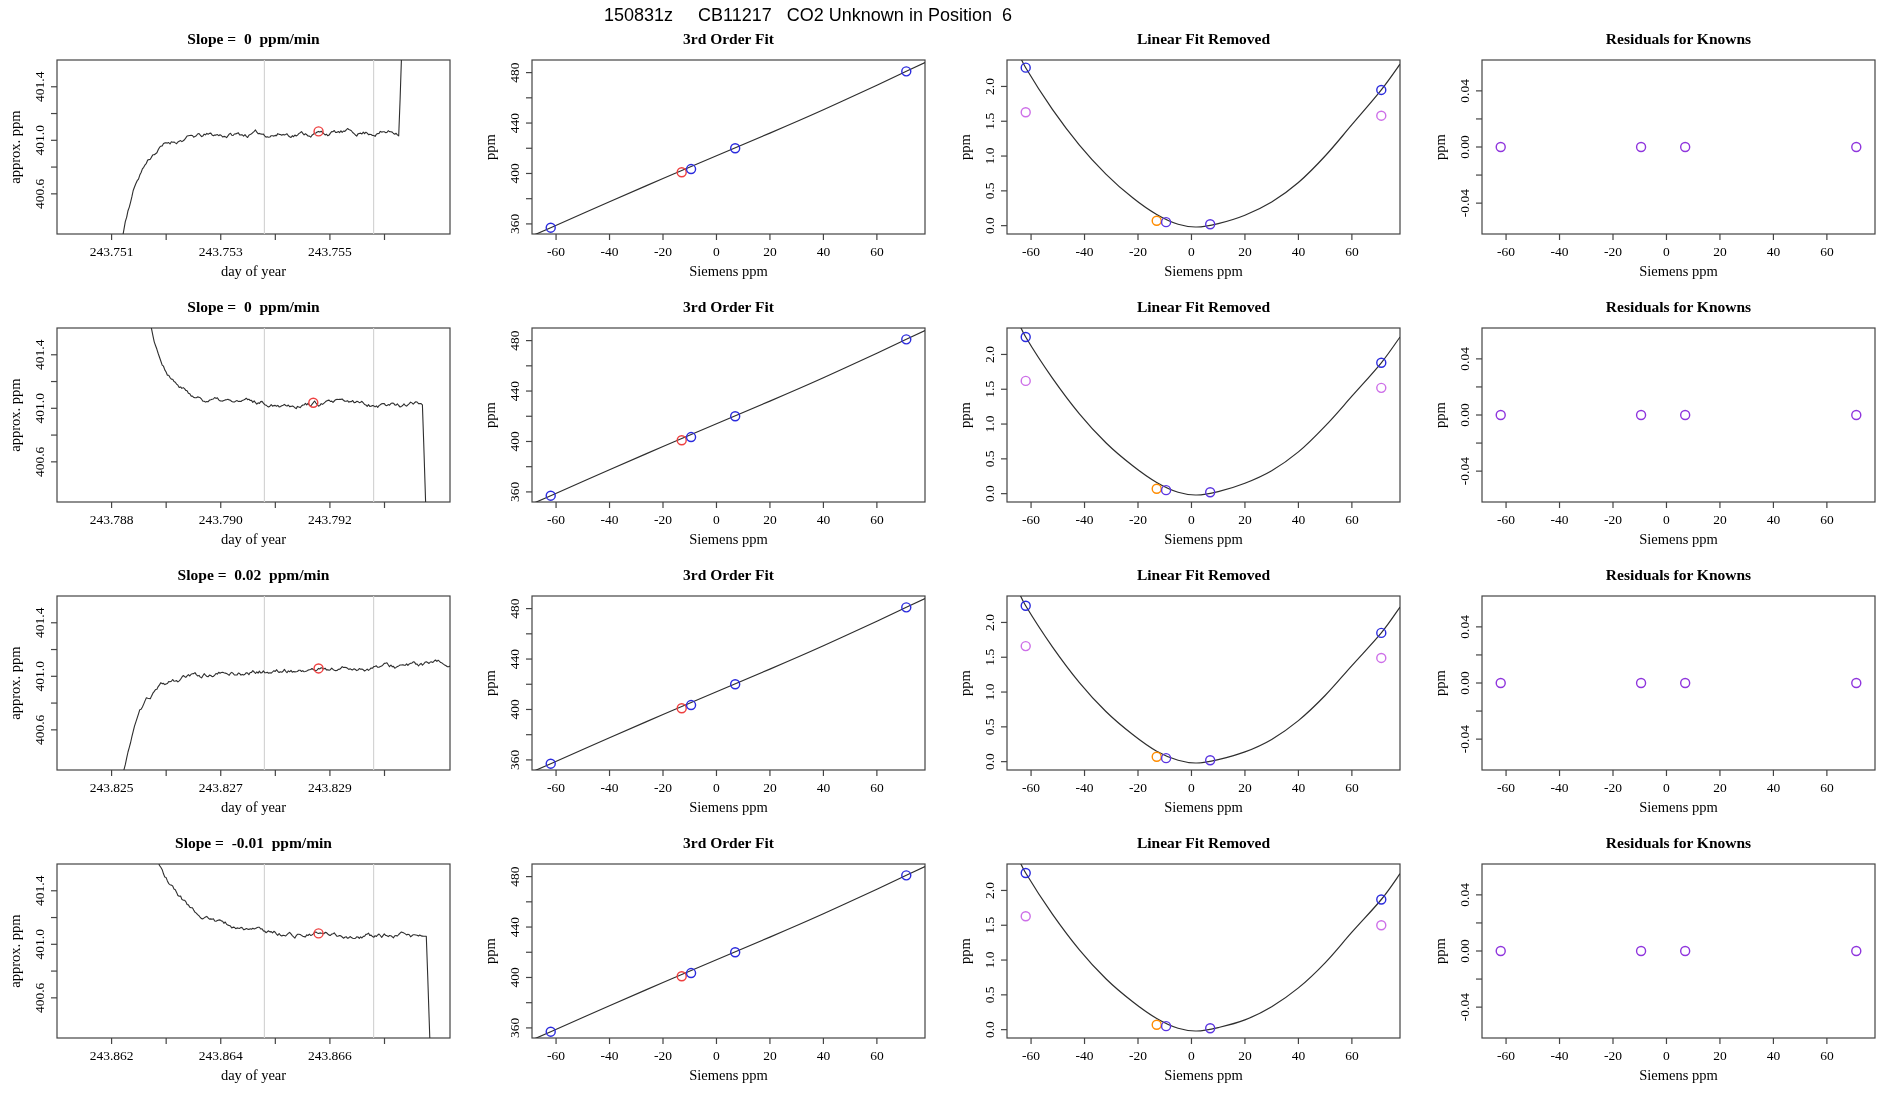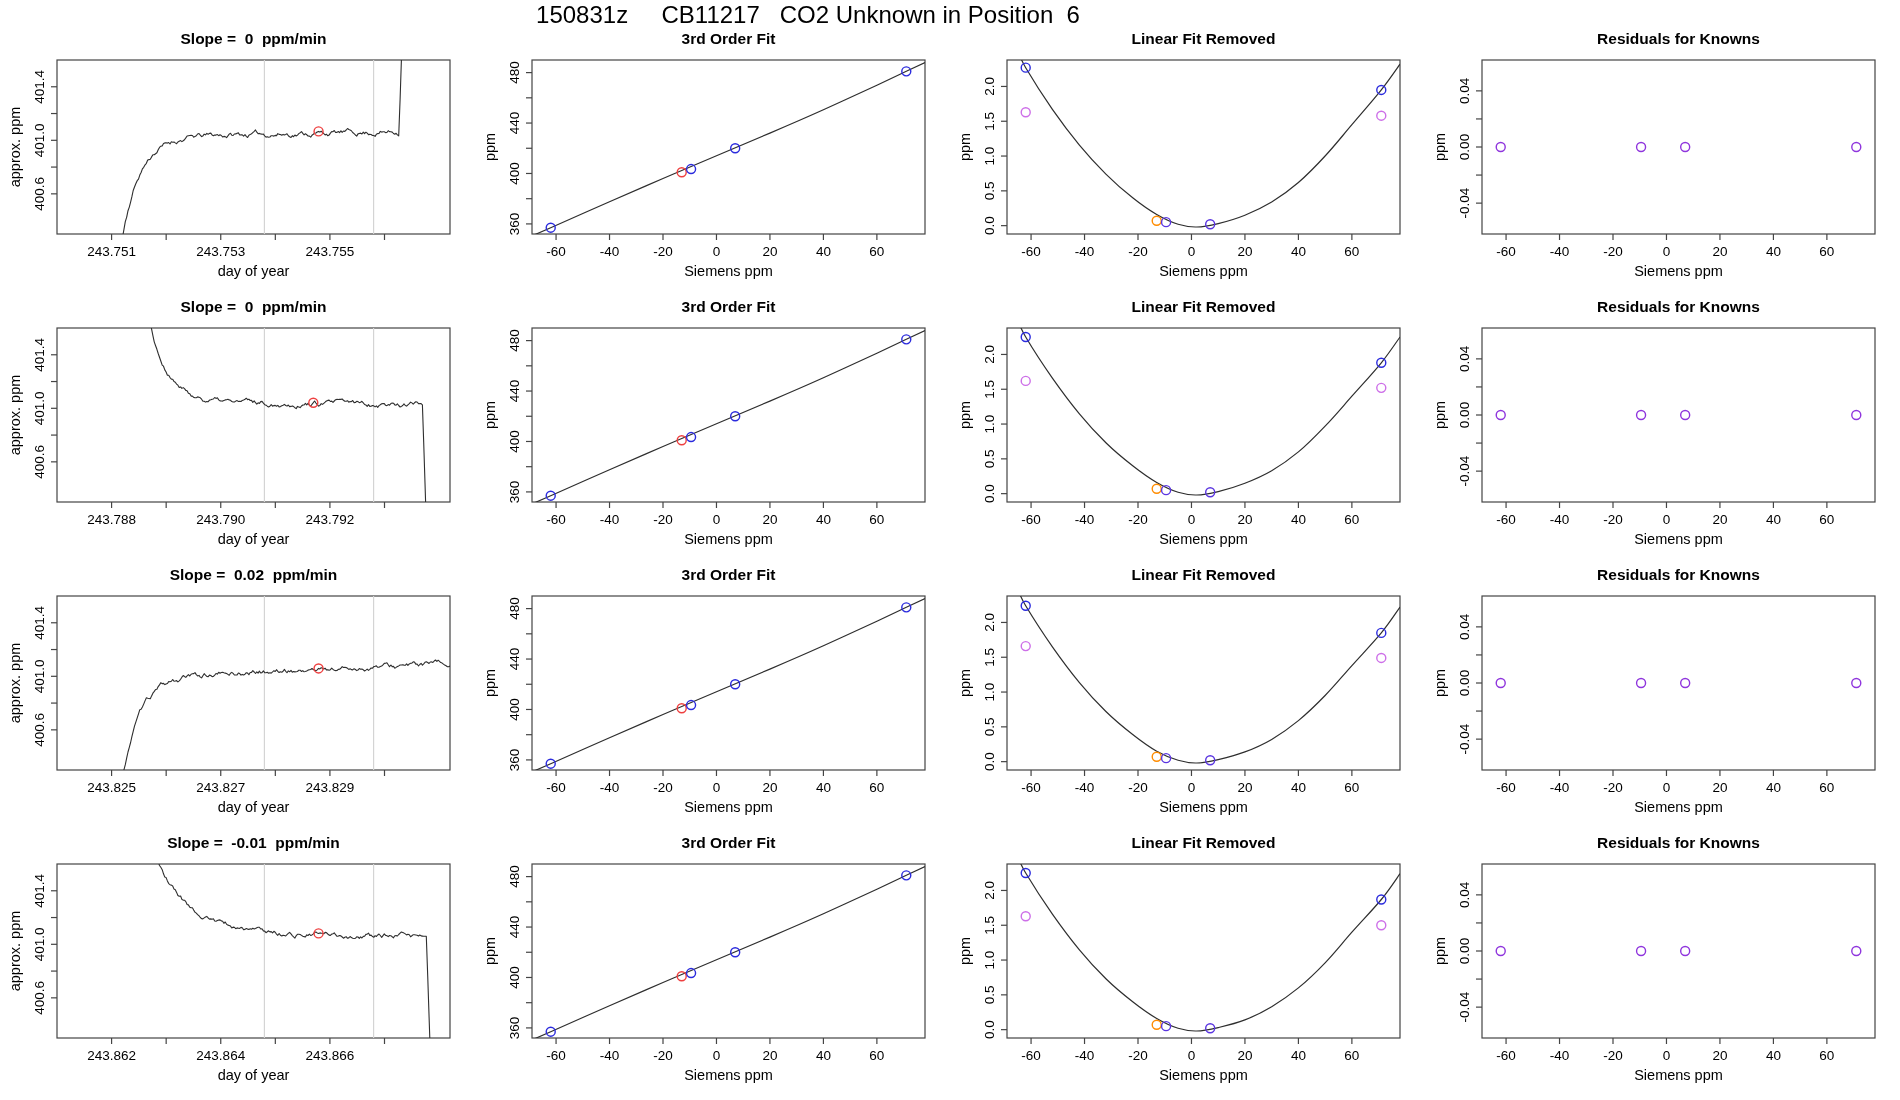--- a/index.html
+++ b/index.html
@@ -1,20 +1,20 @@
 <!DOCTYPE html>
 <html><head>
 <meta charset="utf-8">
 <style>
   html,body{margin:0;padding:0;background:#ffffff;}
   body{width:1900px;height:1100px;position:relative;font-family:"Liberation Sans",sans-serif;color:#000;}
   .main-title{position:absolute;top:0;left:0;width:1616px;height:28px;text-align:center;
-    font-size:24px;line-height:30px;white-space:pre;}
+    font-size:18px;line-height:30px;white-space:pre;}
   #grid{position:absolute;top:28px;left:0;width:1900px;
-    display:grid;grid-template-columns:repeat(4,475px);grid-auto-rows:268px;}
+    display:grid;grid-template-columns:repeat(4,475px);grid-auto-rows:268px;font-family:Liberation Serif, serif;}
   svg text{white-space:pre;}
 </style>
 </head>
 <body>
 
 <div class="main-title">150831z     CB11217   CO2 Unknown in Position  6</div>
 <div id="grid">
     <svg width="475" height="268" viewBox="0 0 475 268">
       <defs>
         <clipPath id="clip-0-timeseries">

